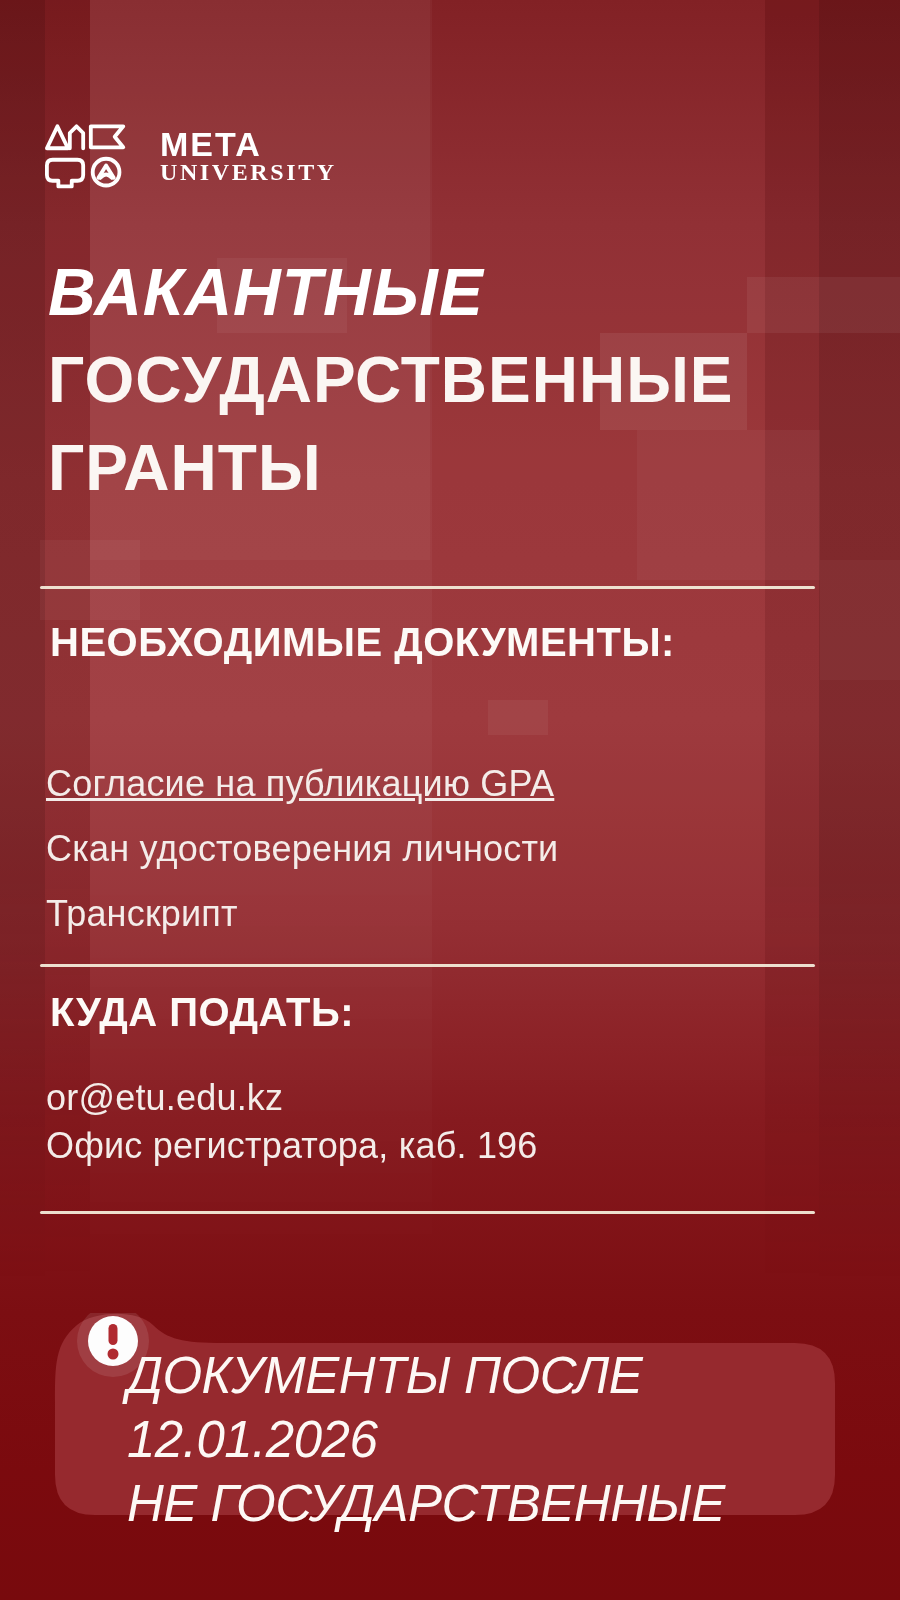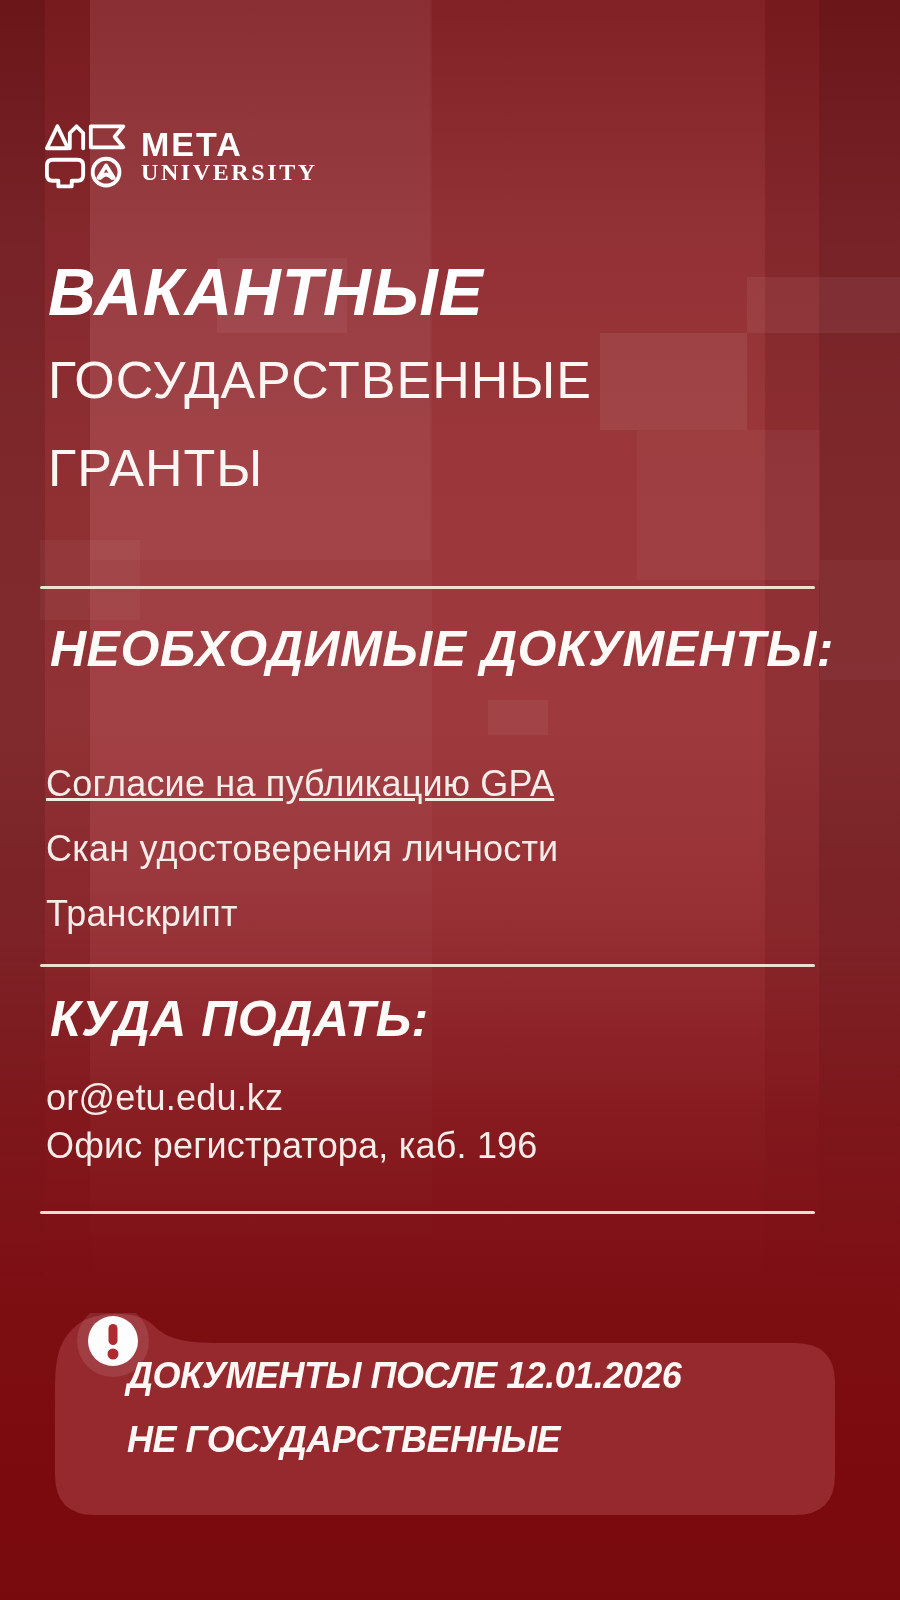--- a/index.html
+++ b/index.html
@@ -41,53 +41,53 @@
       rgba(30,0,0,.10) 85% 91%,
       rgba(30,0,0,.22) 91% 100%);
     -webkit-mask-image:linear-gradient(180deg,#000 0%,#000 55%,transparent 80%);
     mask-image:linear-gradient(180deg,#000 0%,#000 55%,transparent 80%);
   }
   .px{position:absolute;pointer-events:none;}
 
   
   .logo{position:absolute;left:45px;top:118px;display:flex;align-items:center;gap:12px;}
   .logo-glyphs{width:84px;height:72px;}
-  .logo-text{display:flex;flex-direction:column;justify-content:center;}
+  .logo-text{display:flex;flex-direction:column;justify-content:center;margin-left:19px;}
   .logo-name{font-size:34px;font-weight:bold;letter-spacing:2px;line-height:36px;}
   .logo-sub{font-size:24px;font-weight:bold;letter-spacing:2.6px;line-height:20px;font-family:Liberation Serif, serif;}
 
   
   .title{position:absolute;left:48px;top:248px;line-height:88px;}
   .title-line1{font-size:66px;font-weight:bold;font-style:italic;letter-spacing:1px;}
-  .title-line2,.title-line3{font-size:52px;font-weight:400;letter-spacing:1px;color:#fbf6f3;}
+  .title-line2,.title-line3{font-size:64px;font-weight:700;letter-spacing:1px;color:#fbf6f3;}
 
   .divider{position:absolute;left:40px;width:775px;height:3px;
     background:var(--divider,#f2ead8);border-radius:2px;opacity:.95;}
   #divider-1{top:586px;}
   #divider-2{top:964px;}
   #divider-3{top:1211px;}
 
-  .section-heading{position:absolute;left:50px;font-size:50px;font-weight:bold;
-    font-style:italic;letter-spacing:0.5px;color:#fdfaf7;}
+  .section-heading{position:absolute;left:50px;font-size:40px;font-weight:bold;
+    letter-spacing:0.5px;color:#fdfaf7;}
   #docs-heading{top:620px;}
   #submit-heading{top:990px;text-align:right;}
 
   .body-line{position:absolute;left:46px;font-size:36px;font-weight:400;
     color:var(--text-body,#f4ece9);letter-spacing:0.2px;}
   #doc-item-0{top:698px;}
   #doc-item-1{top:763px;text-decoration:underline;}
   #doc-item-2{top:828px;}
   #doc-item-3{top:893px;}
   #submit-email{top:1077px;}
   #submit-office{top:1125px;}
 
   
   .badge-shape{position:absolute;left:53px;top:1313px;width:790px;height:205px;}
   .badge-text{position:absolute;left:127px;top:1344px;width:690px;
-    font-size:36px;font-weight:bold;font-style:italic;line-height:64px;
+    font-size:51px;font-weight:normal;font-style:italic;line-height:64px;
     letter-spacing:-0.5px;color:#fdf8f5;}
 </style>
 </head>
 <body>
 
 <div class="poster">
 
   <div class="px" style="left:90px;top:0;width:340px;height:560px;background:rgba(255,255,255,.03);"></div>
   <div class="px" style="left:217px;top:258px;width:130px;height:75px;background:rgba(255,255,255,.05);"></div>
   <div class="px" style="left:600px;top:333px;width:147px;height:97px;background:rgba(255,255,255,.07);"></div>

